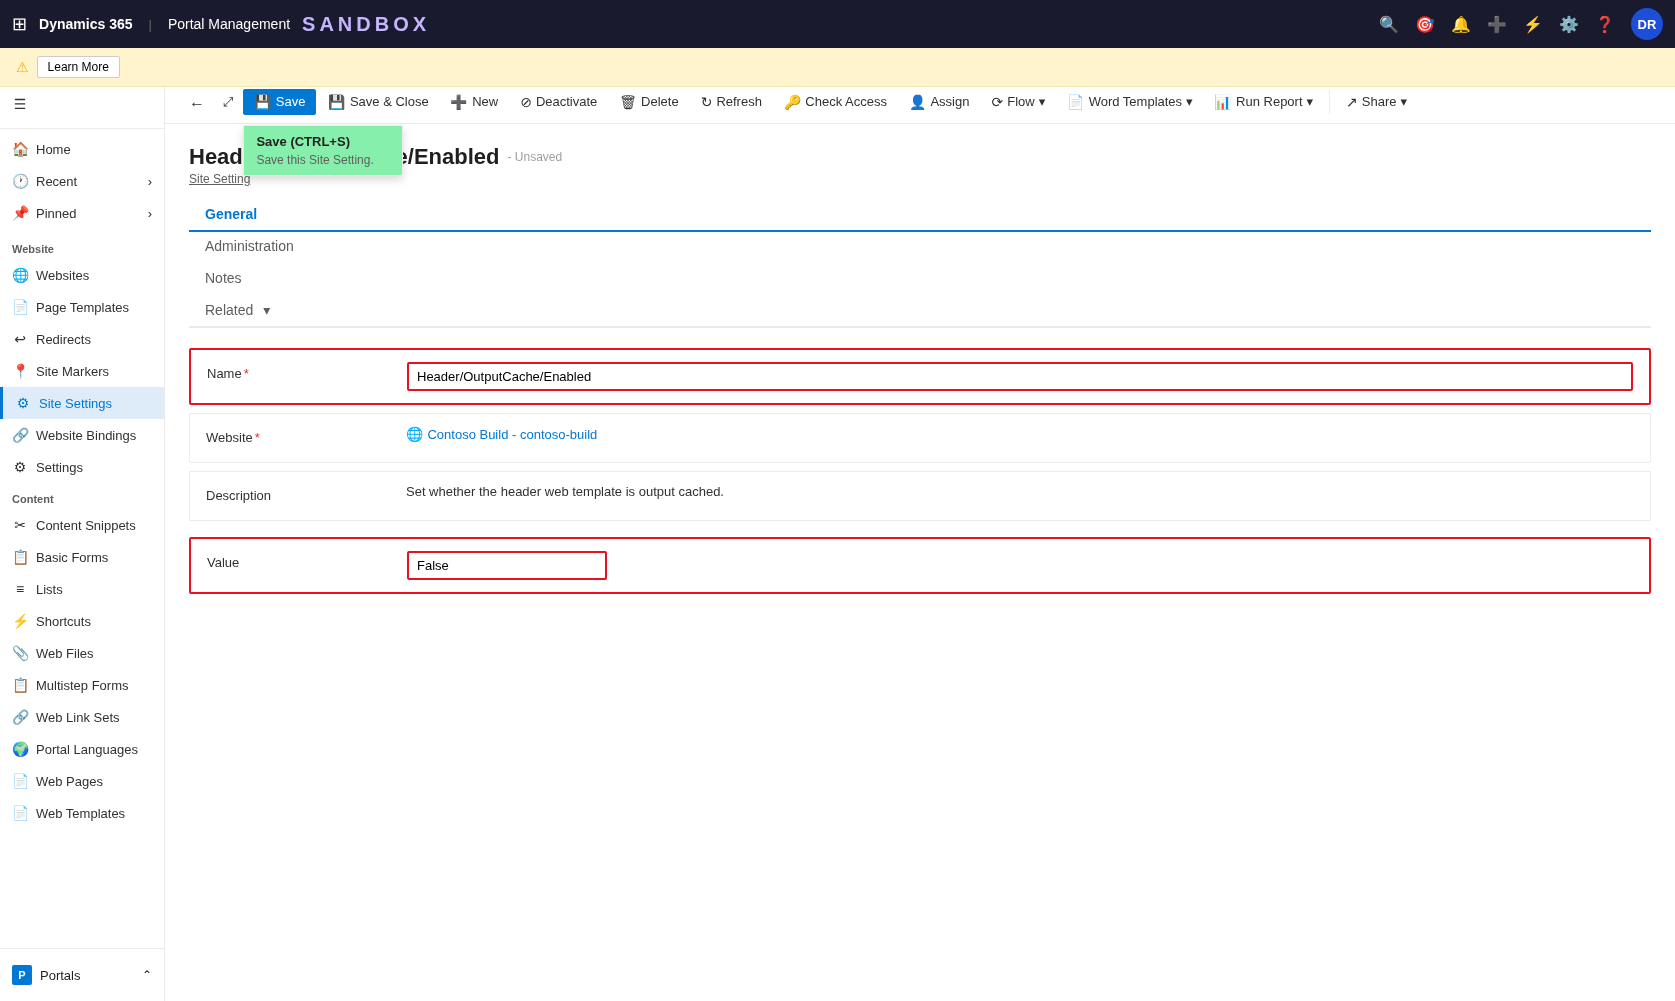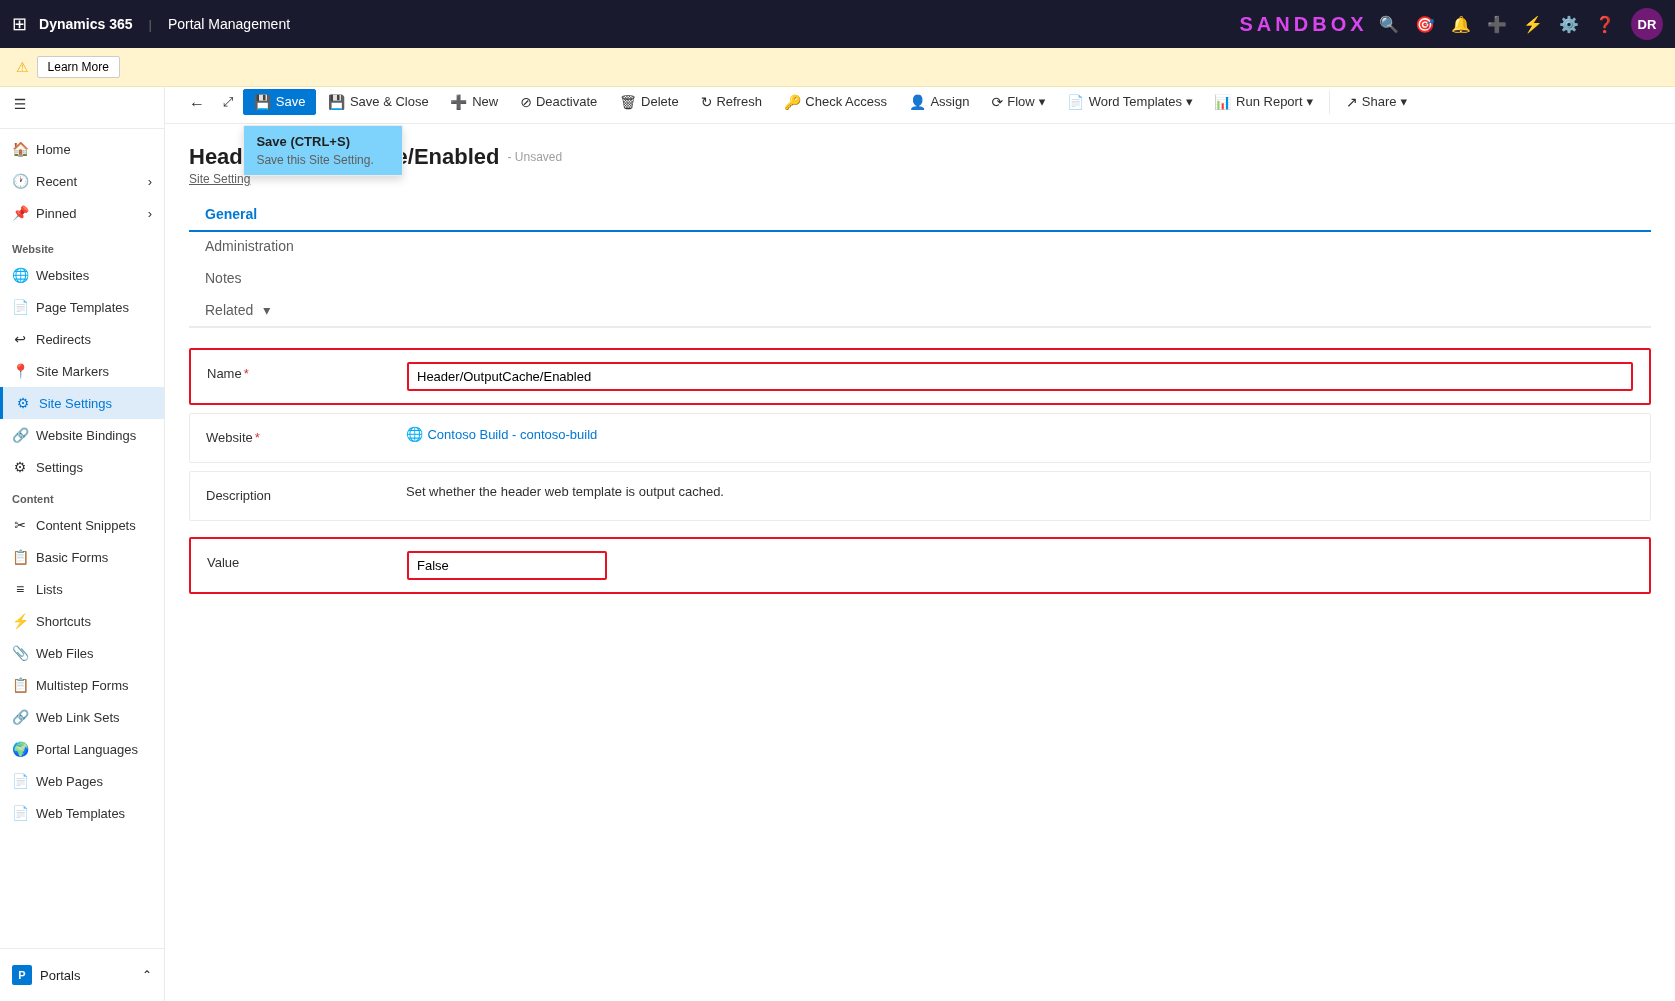--- a/index.html
+++ b/index.html
@@ -15,26 +15,26 @@
       padding: 0 12px;
       gap: 12px;
       position: fixed;
       top: 0; left: 0; right: 0;
       z-index: 100;
     }
     .top-bar-waffle { font-size: 18px; cursor: pointer; }
     .top-bar-logo { font-size: 14px; font-weight: 600; color: #fff; }
     .top-bar-sep { color: #666; margin: 0 4px; }
     .top-bar-app { font-size: 14px; color: #fff; }
-    .top-bar-title { flex: 1; text-align: right; font-size: 20px; font-weight: 700; letter-spacing: 4px; color: #d946ef; }
+    .top-bar-title { flex: 1; text-align: left; font-size: 20px; font-weight: 700; letter-spacing: 4px; color: #c4b5fd; }
     .top-bar-icons { display: flex; align-items: center; gap: 16px; }
     .top-bar-icon { color: #ccc; font-size: 16px; cursor: pointer; }
     .top-bar-avatar {
       width: 32px; height: 32px; border-radius: 50%;
-      background: #701a75; color: #fff;
+      background: #1d4ed8; color: #fff;
       display: flex; align-items: center; justify-content: center;
       font-weight: 600; font-size: 13px; cursor: pointer;
     }
 
     
     .info-banner {
       position: fixed;
       top: 48px; left: 0; right: 0;
       background: #fff4ce;
       border-bottom: 1px solid #f0e6b2;
@@ -163,21 +163,21 @@
       color: #323130; font-size: 16px;
       border-radius: 2px;
     }
 
     
     .tooltip-wrapper { position: relative; }
     .tooltip-box {
       position: absolute;
       top: 36px;
       left: 0;
-      background: #7dd3fc;
+      background: #86efac;
       border: 1px solid #edebe9;
       box-shadow: 0 4px 8px rgba(0,0,0,0.15);
       padding: 8px 12px;
       z-index: 200;
       min-width: 160px;
       border-radius: 2px;
     }
     .tooltip-box .tt-title { font-weight: 600; font-size: 13px; margin-bottom: 4px; }
     .tooltip-box .tt-desc { font-size: 12px; color: #605e5c; }
 

